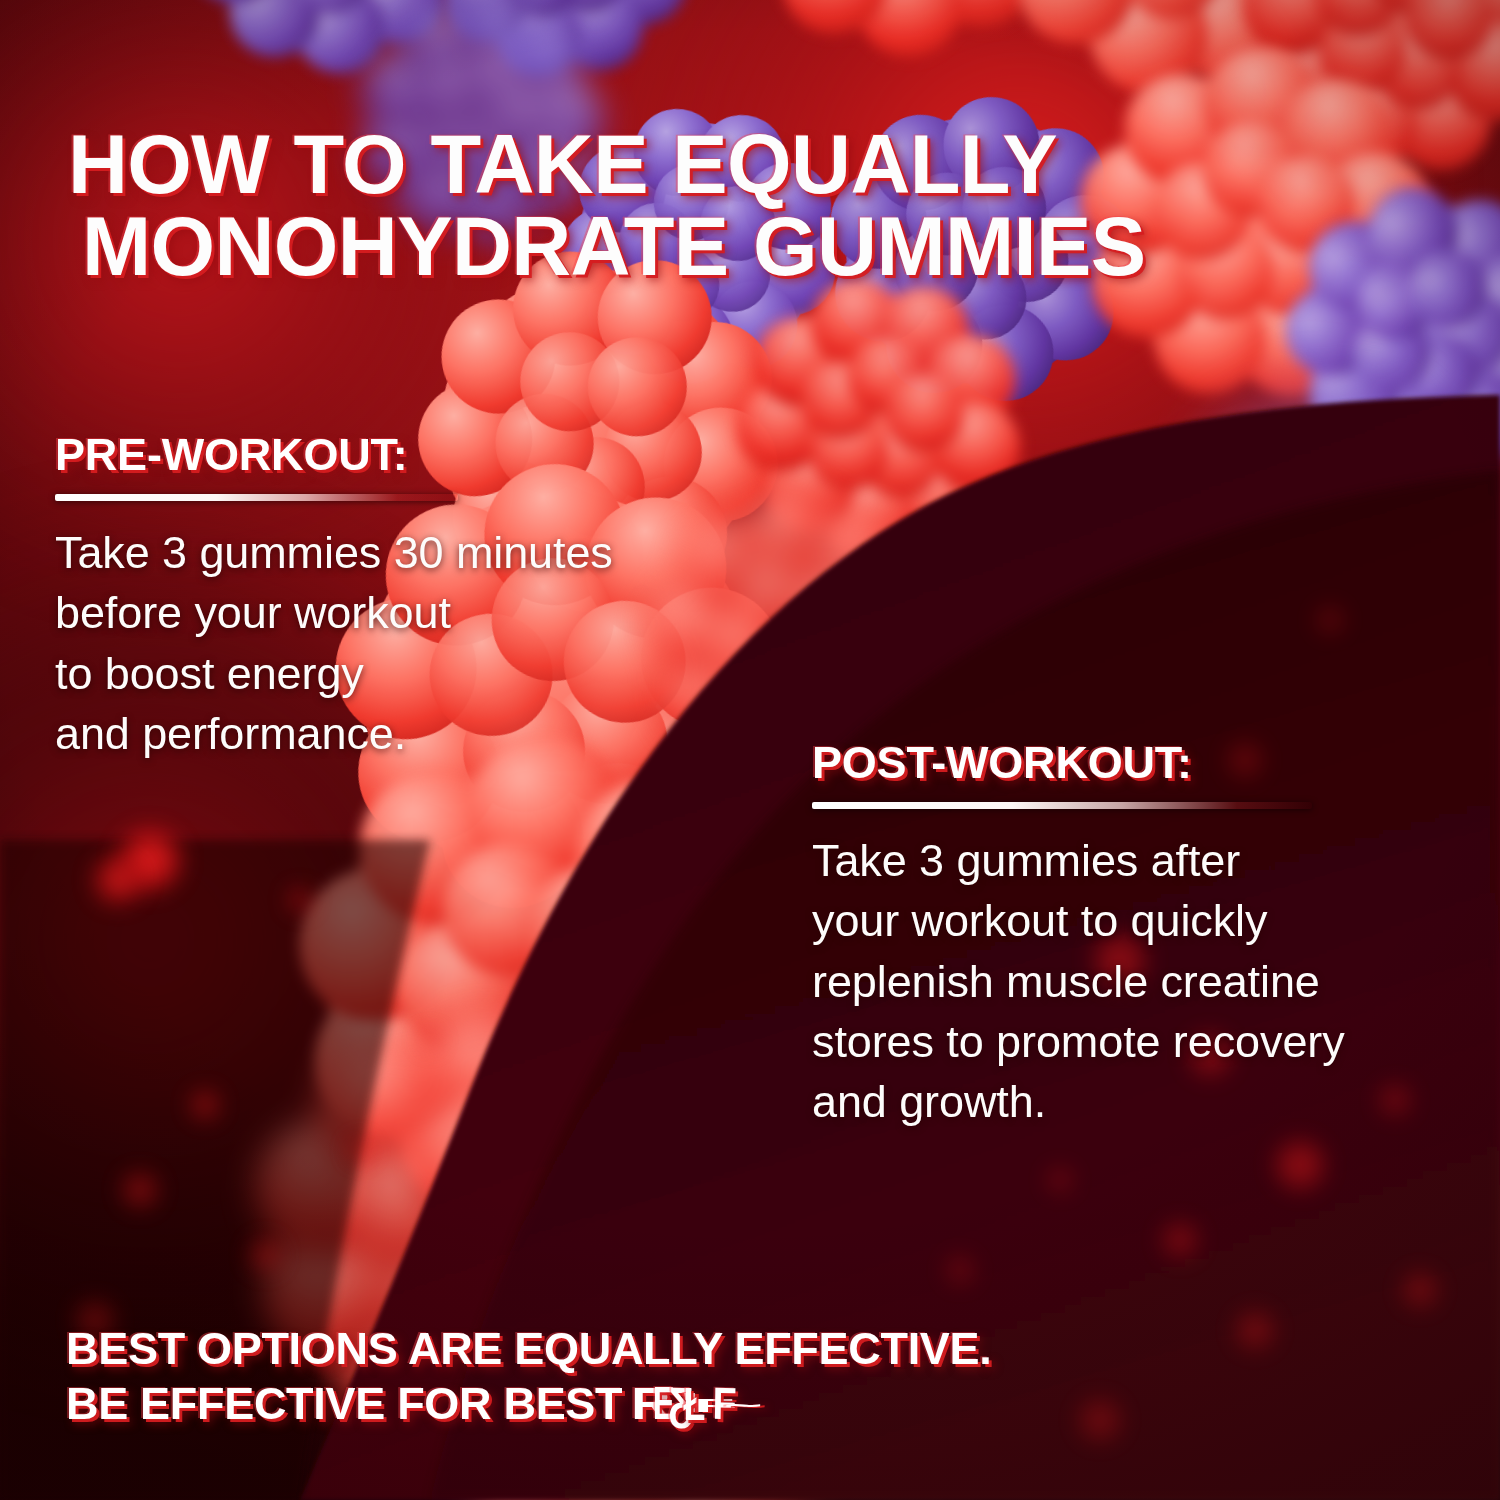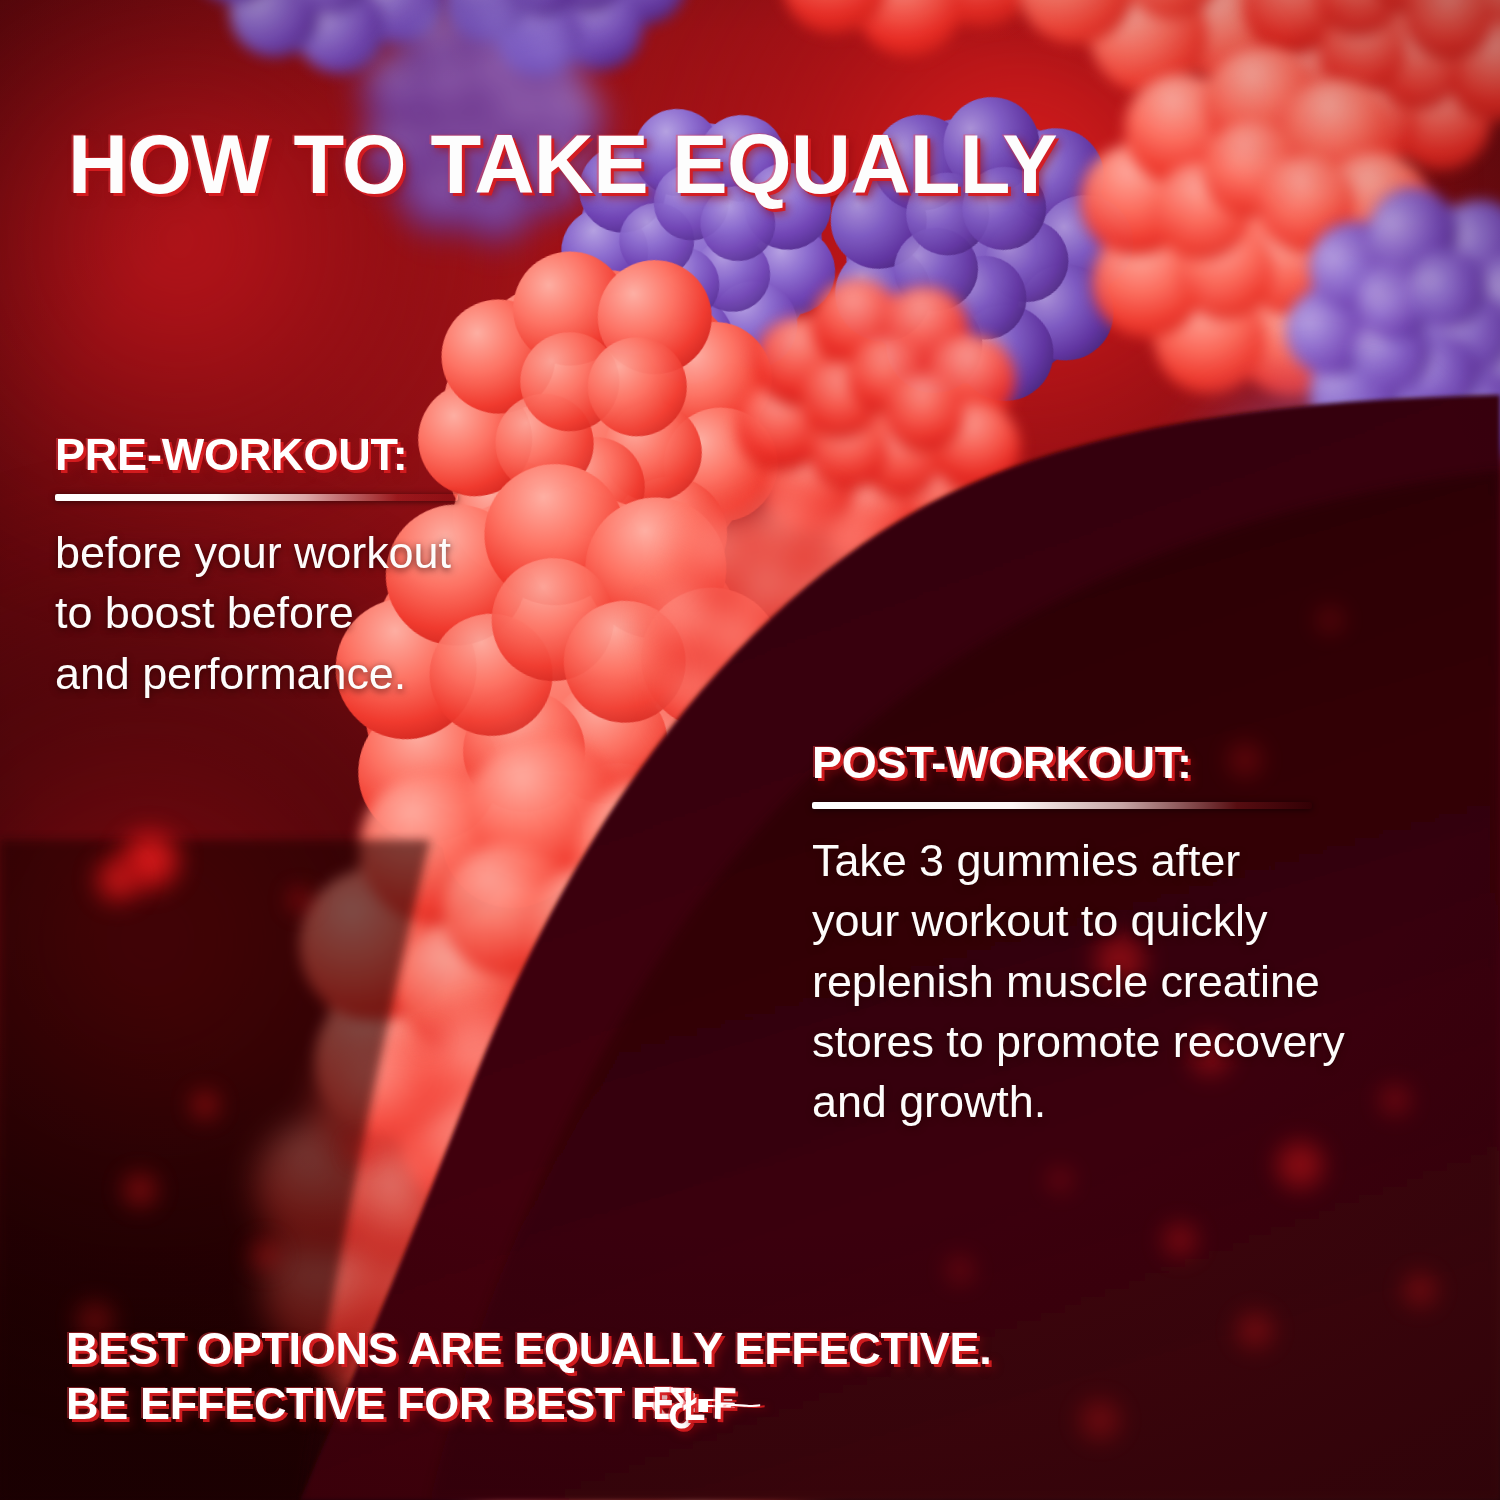--- a/index.html
+++ b/index.html
@@ -486,28 +486,30 @@
       <div class="bokeh" style="left: 1233px; top: 1308px; width: 44px; height: 44px; opacity: 0.3; background: radial-gradient(circle, rgb(255, 42, 38) 0%, rgb(204, 16, 20) 45%, rgba(120, 6, 10, 0) 78%);"></div>
       <div class="bokeh" style="left: 944px; top: 1254px; width: 32px; height: 32px; opacity: 0.25; background: radial-gradient(circle, rgb(255, 42, 38) 0%, rgb(204, 16, 20) 45%, rgba(120, 6, 10, 0) 78%);"></div>
       <div class="bokeh" style="left: 1400px; top: 1270px; width: 40px; height: 40px; opacity: 0.3; background: radial-gradient(circle, rgb(255, 42, 38) 0%, rgb(204, 16, 20) 45%, rgba(120, 6, 10, 0) 78%);"></div>
       <div class="bokeh" style="left: 1314px; top: 604px; width: 32px; height: 32px; opacity: 0.22; background: radial-gradient(circle, rgb(255, 42, 38) 0%, rgb(204, 16, 20) 45%, rgba(120, 6, 10, 0) 78%);"></div>
       <div class="bokeh" style="left: 1225px; top: 740px; width: 40px; height: 40px; opacity: 0.25; background: radial-gradient(circle, rgb(255, 42, 38) 0%, rgb(204, 16, 20) 45%, rgba(120, 6, 10, 0) 78%);"></div>
       <div class="bokeh" style="left: 1076px; top: 1396px; width: 48px; height: 48px; opacity: 0.28; background: radial-gradient(circle, rgb(255, 42, 38) 0%, rgb(204, 16, 20) 45%, rgba(120, 6, 10, 0) 78%);"></div>
     </div>
 
   <h1 id="title" class="chrome">
     <span class="l1">HOW TO TAKE EQUALLY</span>
+    <span class="l2">MONOHYDRATE GUMMIES</span>
   </h1>
 
   <section class="panel" id="pre">
     <div class="head chrome">PRE-WORKOUT:</div>
     <div class="rule"></div>
     <div class="body">
+      <span class="ln">Take 3 gummies 30 minutes</span>
       <span class="ln">before your workout</span>
-      <span class="ln">to boost before</span>
+      <span class="ln">to boost energy</span>
       <span class="ln">and performance.</span>
     </div>
   </section>
 
   <section class="panel" id="post">
     <div class="head chrome">POST-WORKOUT:</div>
     <div class="rule"></div>
     <div class="body">
       <span class="ln">Take 3 gummies after</span>
       <span class="ln">your workout to quickly</span>

